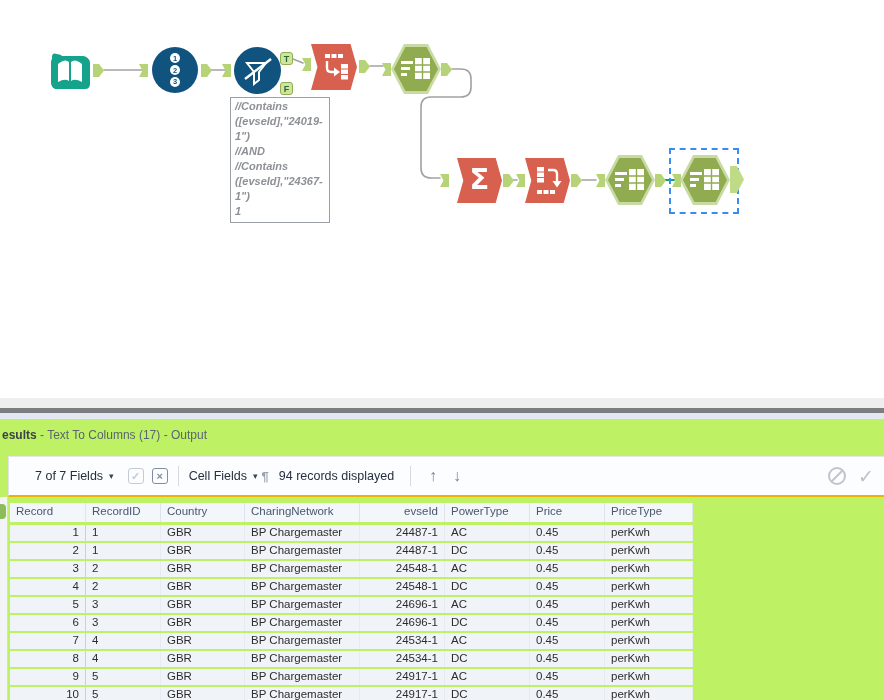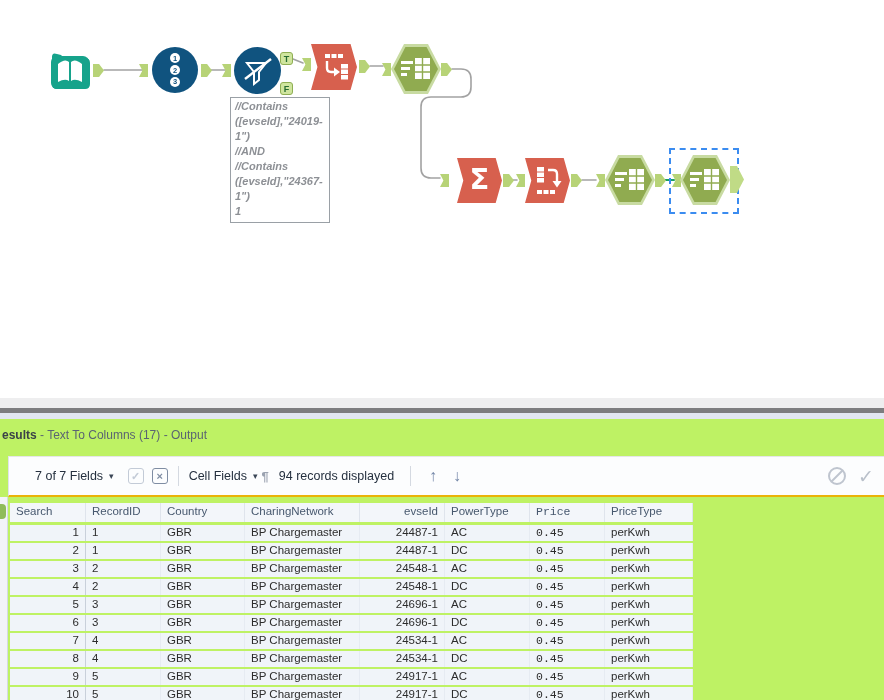--- a/index.html
+++ b/index.html
@@ -80,21 +80,21 @@
   
   .rtable { position:absolute; left:10px; top:84px; width:683px; }
   .trow, .thead { display:flex; }
   .thead { background:#f3f6fa; height:19px; margin-bottom:3px; }
   .hcell { font-size:11.5px; color:#47586e; padding:2px 6px; border-right:1px solid #dfe4ec; overflow:hidden; white-space:nowrap; }
   .trow { height:16px; margin-bottom:2px; }
   .tcell { background:#f0f4f9; font-size:11.5px; color:#2c2c2c; padding:1px 6px; border-right:1px solid #e6ebf2;
            overflow:hidden; white-space:nowrap; }
   .trow .c0 { border-right:1px solid #c9d0da; text-align:right; }
   .c0{width:76px;} .c1{width:75px;} .c2{width:84px;} .c3{width:115px;}
-  .c4{width:85px;text-align:right;} .c5{width:85px;} .c6{width:75px;font-family:Liberation Mono, monospace;} .c7{width:88px;}
+  .c4{width:85px;text-align:right;} .c5{width:85px;} .c6{width:75px;} .c7{width:88px;}
 </style>
 </head>
 <body>
 
 <div id="stage">
 
   <div class="canvas">
 
     <svg class="wires">
       <path d="M104,70 H146"></path>
@@ -266,21 +266,21 @@
         <span class="check-lg">✓</span>
       </div>
     </div>
 
     <div class="side-strip">
       <div class="side-glyph"></div>
     </div>
 
     <div class="rtable">
       <div class="thead">
-        <div class="hcell c0">Search</div>
+        <div class="hcell c0">Record</div>
         <div class="hcell c1">RecordID</div>
         <div class="hcell c2">Country</div>
         <div class="hcell c3">CharingNetwork</div>
         <div class="hcell c4">evseId</div>
         <div class="hcell c5">PowerType</div>
         <div class="hcell c6">Price</div>
         <div class="hcell c7">PriceType</div>
       </div>
       <div>
           <div class="trow">

